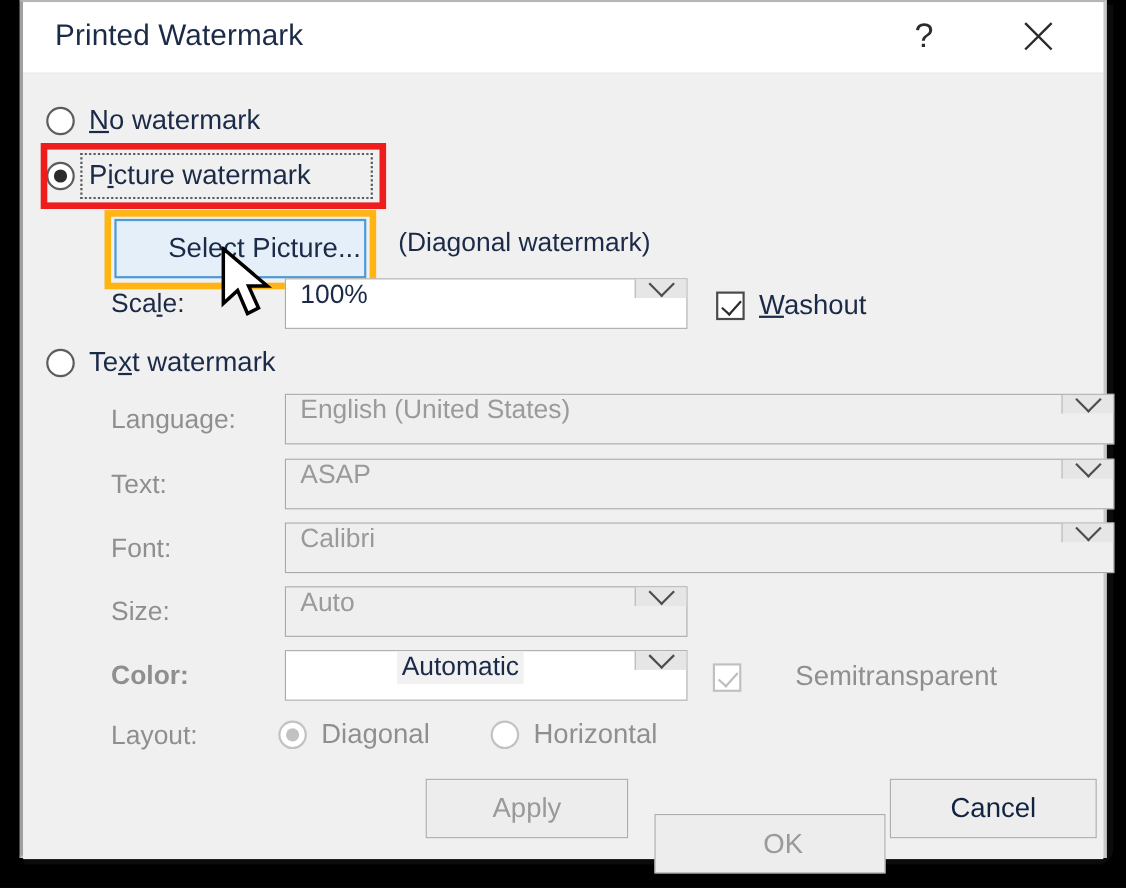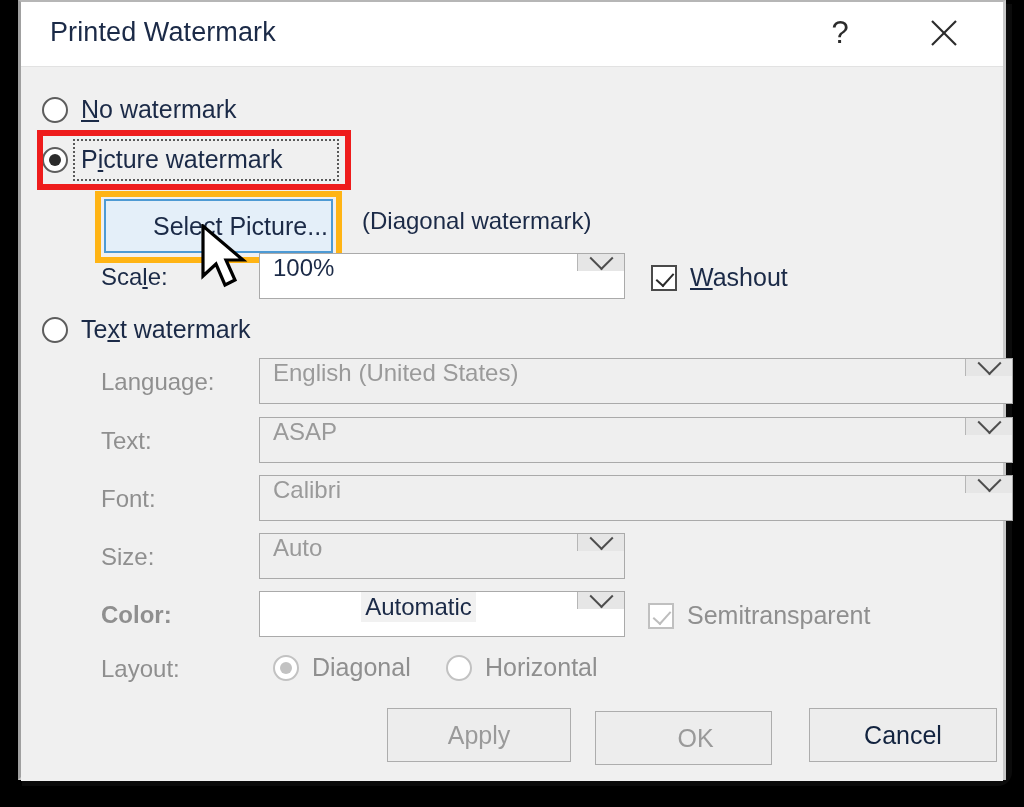--- a/index.html
+++ b/index.html
@@ -363,41 +363,41 @@
       </div>
       <div class="combo enabled center" style="position:absolute; left:238px; top:524px; width:366px;">
         <div class="combo-value">
             <span>Automatic</span>
           </div>
         <div class="combo-arrow">
             <i class="chev"></i>
           </div>
       </div>
 
-      <div class="row" style="left:627px; top:534px;">
+      <div class="row" style="left:627px; top:534px;gap:36px;">
         <span class="cbox checked disabled"></span>
         <span class="opt-label" style="color:#8f8f8f;">Semitransparent</span>
       </div>
 
       <div class="row" style="left:80px; top:588px;">
         <span class="field-label">Layout:</span>
       </div>
-      <div class="row" style="left:252px; top:586px;">
+      <div class="row" style="left:232px; top:586px;">
         <span class="radio-outer checked disabled"></span>
         <span class="opt-label" style="color:#8f8f8f;">Diagonal</span>
       </div>
       <div class="row" style="left:425px; top:586px;">
         <span class="radio-outer disabled"></span>
         <span class="opt-label" style="color:#8f8f8f;">Horizontal</span>
       </div>
 
       <div class="btn" style="position:absolute; left:366px; top:641px; width:184px; height:54px;">
         <span>Apply</span>
       </div>
-      <div class="btn" style="position:absolute; left:574px; top:644px; width:177px; height:54px;padding-left:24px;">
+      <div class="btn" style="position:absolute; left:574px; top:673px; width:210px; height:54px;padding-left:24px;">
         <span>OK</span>
       </div>
       <div class="btn enabled" style="position:absolute; left:788px; top:641px; width:188px; height:54px;">
         <span>Cancel</span>
       </div>
 
       <div class="cursor" style="left:180px; top:157px;">
         <svg width="54" height="72" viewBox="0 0 54 72">
           <polygon points="2,2 2,52 15,40 24,61 34,56 25,36 42,36" fill="#ffffff" stroke="#000000" stroke-width="3.2" stroke-linejoin="miter"></polygon>
         </svg>

